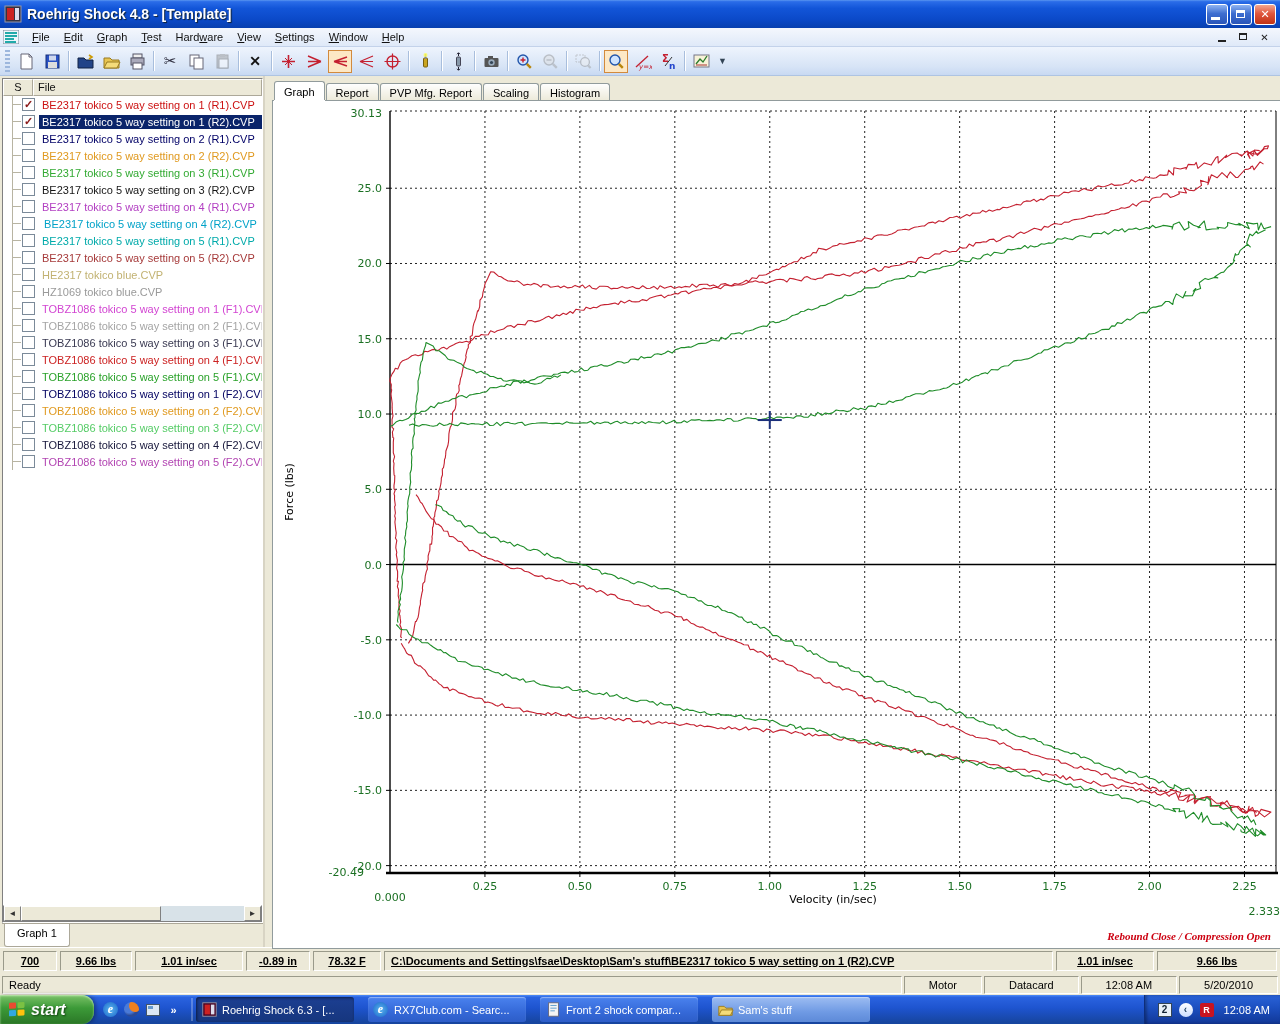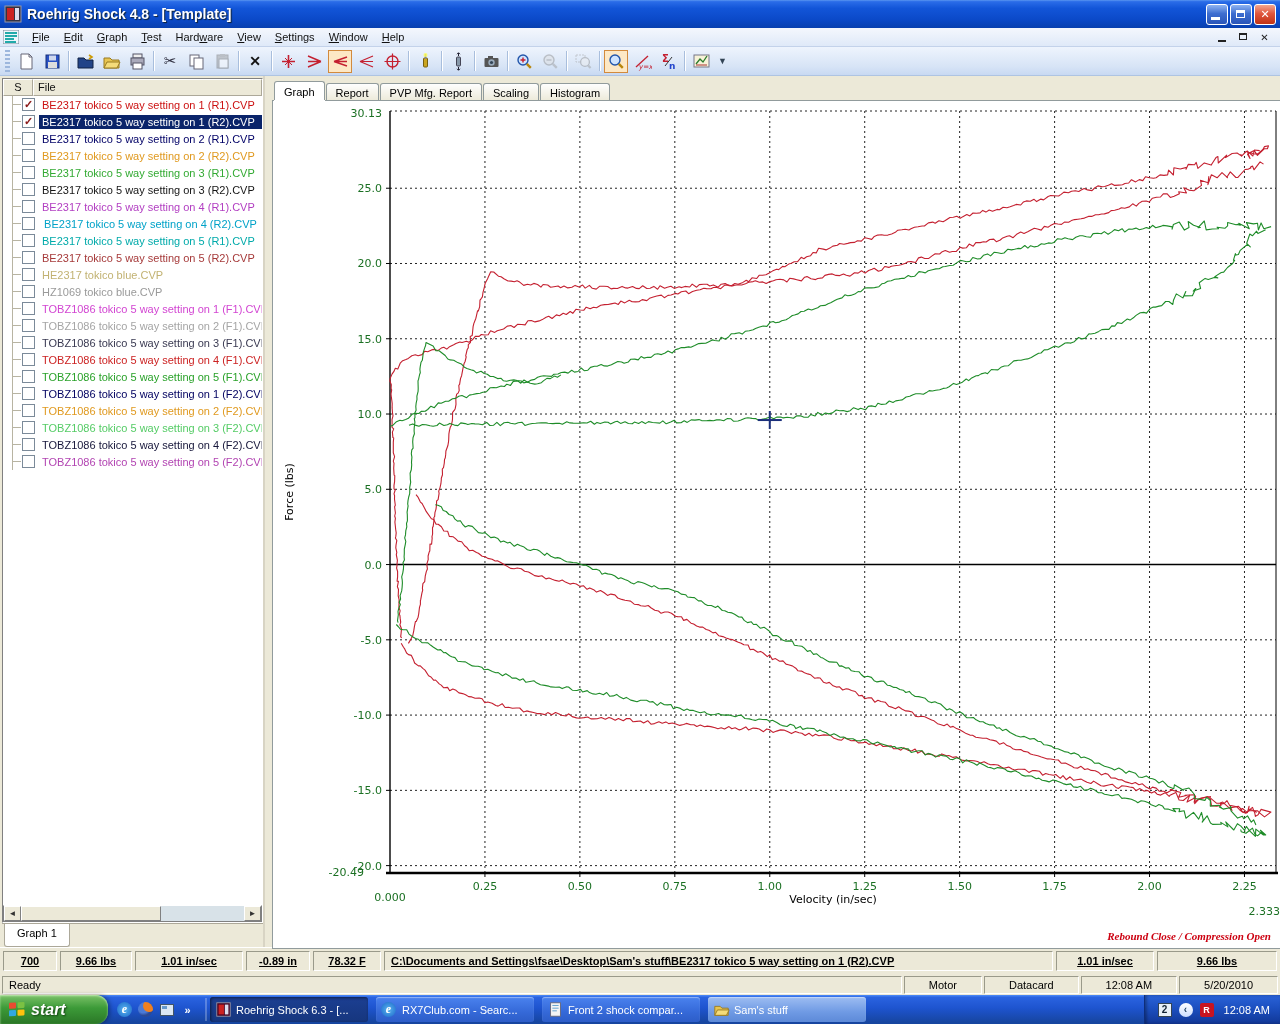--- a/index.html
+++ b/index.html
@@ -99,28 +99,28 @@
     padding:0 6px; white-space:nowrap; overflow:hidden; background:#ece9d8;text-decoration:underline; }
   .sfield.path { justify-content:flex-start; }
   .statusrow2 { height:22px; background:#ece9d8; display:flex; align-items:flex-end; padding:1px 2px; gap:2px; }
   .ready { flex:1; padding:2px 6px; border:1px solid; border-color:#9a9a8a #fff #fff #9a9a8a; height:18px; }
   .r2cell { padding:2px 24px; border:1px solid; border-color:#9a9a8a #fff #fff #9a9a8a; height:18px;
     white-space:nowrap; }
 
   
   .taskbar { height:29px; display:flex; align-items:stretch;
     background:linear-gradient(180deg,#4f8df8 0%,#2a63e0 8%,#1e54cf 45%,#16459f 95%); }
-  .startbtn { width:108px; display:flex; align-items:center; gap:5px; padding-left:8px;
+  .startbtn { width:94px; display:flex; align-items:center; gap:5px; padding-left:8px;
     background:linear-gradient(180deg,#7bc268,#3c9a38 45%,#2c7a28 95%);
     border-radius:0 12px 12px 0; color:#fff; font-weight:bold; font-style:italic; font-size:16px;
     text-shadow:1px 1px 2px #13400f; box-shadow:inset 0 1px 2px #bfe8b0, 2px 0 4px rgba(0,0,0,.35); }
   .quicklaunch { display:flex; align-items:center; gap:4px; padding:0 8px; }
   .ql-icon { width:17px; height:17px; display:flex; align-items:center; justify-content:center; }
   .tb-divider { width:2px; background:rgba(255,255,255,.25); margin:3px 1px; }
-  .tasks { flex:1; display:flex; gap:8px; padding:2px 2px; }
+  .tasks { flex:1; display:flex; gap:14px; padding:2px 2px; }
   .task { width:158px; display:flex; align-items:center; gap:4px; padding:0 5px; border-radius:3px;
     background:linear-gradient(180deg,#4a82ef,#3569d8 60%,#2d5dc8); color:#fff; white-space:nowrap;
     overflow:hidden; box-shadow:inset 0 1px 1px rgba(255,255,255,.4); }
   .task.active { background:linear-gradient(180deg,#1c3f92,#16367e); box-shadow:inset 1px 1px 3px rgba(0,0,0,.5); }
   .task.light { background:linear-gradient(180deg,#9dbdf2,#6f9ae4 60%,#5d8ad8); color:#fff; }
   .task .tlabel { overflow:hidden; text-overflow:ellipsis; font-size:11px; }
   .tray { display:flex; align-items:center; gap:5px; padding:0 10px 0 12px;
     background:linear-gradient(180deg,#2a63d8 0%,#1c4fc0 45%,#12399a 95%);
     border-left:1px solid #0d2d7a; box-shadow:inset 2px 0 3px rgba(0,0,0,.3); color:#fff; }
   .tray .clock { font-size:11px; color:#fff; padding-left:4px; }

